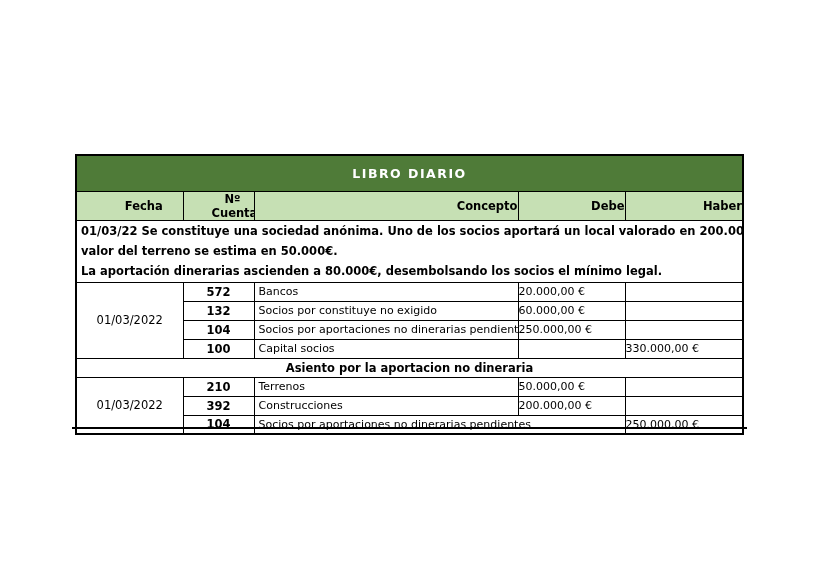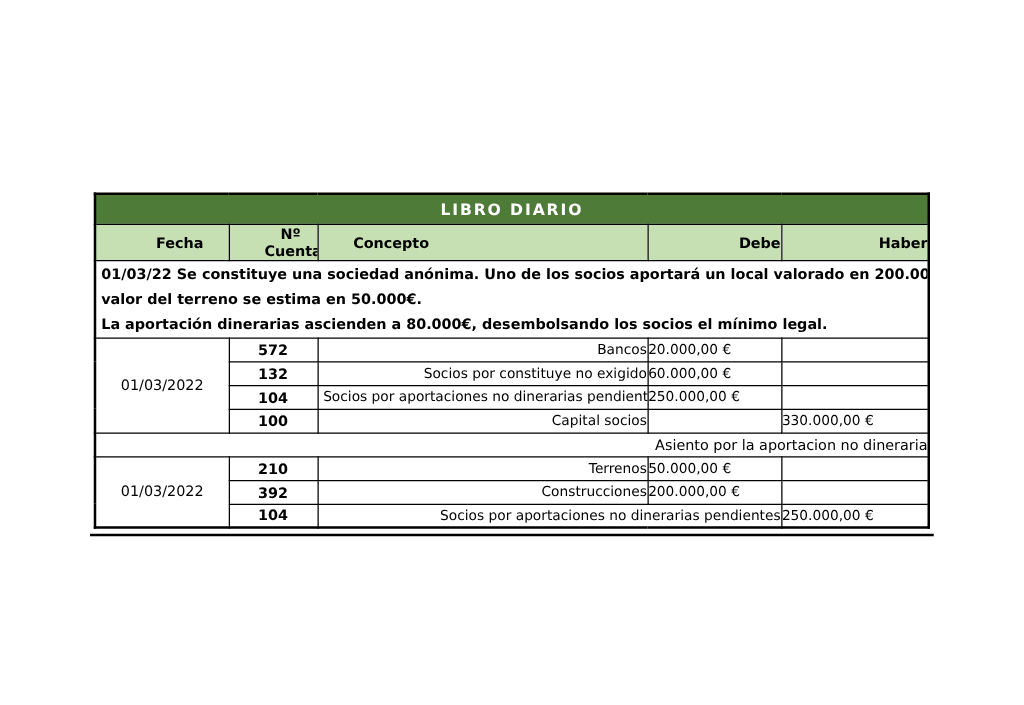--- a/index.html
+++ b/index.html
@@ -23,57 +23,57 @@
     box-sizing:border-box;
   }
   .journal{border:2px solid #000;}
   tr.title-row td{
     background:#4f7b38;
     color:#ffffff;
     font-weight:bold;
     text-align:center;
     font-size:12.5px;
     letter-spacing:1.5px;
-    height:24px;
+    height:36px;
   }
   tr.colhead-row td{
     background:#c6e0b4;
     font-weight:bold;
     height:20px;
     font-size:11.5px;
     padding-left:28px;
   }
   .th-center{text-align:center;}
-  .th-left{text-align:left;padding-left:3px;}
+  .th-left{text-align:right;padding-left:3px;}
   .th-right{text-align:right;padding-right:8px;margin-left:40px;}
   tr.narrative-row td{
     height:62px;
     vertical-align:top;
     font-weight:bold;
     font-size:11.5px;
   }
   .narr-line{line-height:20px;padding-left:4px;white-space:nowrap;}
   tr.data-row td{height:19px;margin-left:18px;}
   td.cell-date{
     text-align:center;font-weight:normal;font-size:11.5px;
   }
   td.cell-account{
     text-align:center;font-weight:bold;font-size:11.5px;
   }
   td.cell-concept{
-    text-align:right;padding-left:4px;
+    text-align:left;padding-left:4px;
     white-space:nowrap;overflow:hidden;
   }
   td.cell-amount{
     text-align:left;padding-right:6px;
     white-space:nowrap;
   }
   tr.separator-row td{
-    font-weight:normal;
-    text-align:right;
+    font-weight:bold;
+    text-align:center;
     padding-left:0;
     height:19px;
     font-size:11.5px;
     white-space:nowrap;
   }
   .bottom-rule{
     position:absolute;left:72px;top:427px;width:675px;height:2px;
     background:#000;
   }
 </style>

